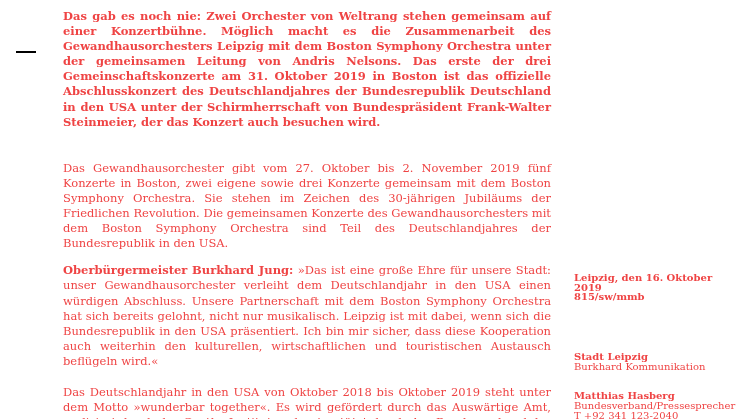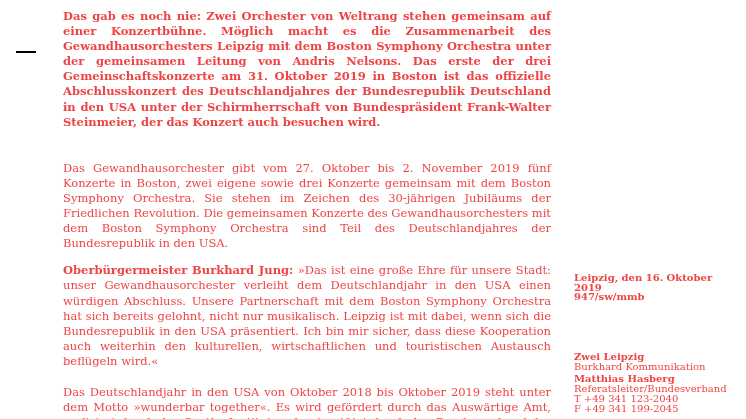--- a/index.html
+++ b/index.html
@@ -46,21 +46,21 @@
     left: 574px;
     width: 168px;
     font-size: 10px;
     line-height: 9.7px;
     text-align: left;
   }
   .sidebar-date { top: 273px; }
   .sidebar-contact { top: 352px; }
   .sb-line { margin: 0; }
   .sb-bold { font-weight: bold; }
-  .sb-gap { margin-top: 3px; }
+  .sb-gap { margin-top: 20px; }
 </style>
 </head>
 <body>
 
 <div class="page">
 
   <div class="fold-mark"></div>
 
   <div class="main-col">
     <p class="para-lead">Das gab es noch nie: Zwei Orchester von Weltrang stehen gemeinsam auf einer Konzertbühne. Möglich macht es die Zusammenarbeit des Gewandhausorchesters Leipzig mit dem Boston Symphony Orchestra unter der gemeinsamen Leitung von Andris Nelsons. Das erste der drei Gemeinschaftskonzerte am 31. Oktober 2019 in Boston ist das offizielle Abschlusskonzert des Deutschlandjahres der Bundesrepublik Deutschland in den USA unter der Schirmherrschaft von Bundespräsident Frank-Walter Steinmeier, der das Konzert auch besuchen wird.</p>
@@ -68,25 +68,25 @@
     <p class="para-2"><span>Das Gewandhausorchester gibt vom 27. Oktober bis 2. November 2019 fünf Konzerte in Boston, zwei eigene sowie drei Konzerte gemeinsam mit dem Boston Symphony Orchestra. Sie stehen im Zeichen des 30-jährigen Jubiläums der Friedlichen Revolution. Die gemeinsamen Konzerte des Gewandhausorchesters mit dem Boston Symphony Orchestra sind Teil des Deutschlandjahres der Bundesrepublik in den USA.</span></p>
 
     <p class="para-3"><span class="bold-lead">Oberbürgermeister Burkhard Jung:</span><span> »Das ist eine große Ehre für unsere Stadt: unser Gewandhausorchester verleiht dem Deutschlandjahr in den USA einen würdigen Abschluss. Unsere Partnerschaft mit dem Boston Symphony Orchestra hat sich bereits gelohnt, nicht nur musikalisch. Leipzig ist mit dabei, wenn sich die Bundesrepublik in den USA präsentiert. Ich bin mir sicher, dass diese Kooperation auch weiterhin den kulturellen, wirtschaftlichen und touristischen Austausch beflügeln wird.«</span></p>
 
     <p class="para-4"><span>Das Deutschlandjahr in den USA von Oktober 2018 bis Oktober 2019 steht unter dem Motto »wunderbar together«. Es wird gefördert durch das Auswärtige Amt, realisiert durch das Goethe-Institut und unterstützt durch den Bundesverband der Deutschen Industrie.</span></p>
 
   </div>
 
   <div class="sidebar-block sidebar-date">
     <div class="sb-line sb-bold">Leipzig, den 16. Oktober 2019</div>
-    <div class="sb-line sb-bold">947/sw/mmb</div>
+    <div class="sb-line sb-bold">815/sw/mmb</div>
   </div>
 
   <div class="sidebar-block sidebar-contact">
-    <div class="sb-line sb-bold">Zwei Leipzig</div>
+    <div class="sb-line sb-bold">Stadt Leipzig</div>
     <div class="sb-line">Burkhard Kommunikation</div>
     <div class="sb-line sb-bold sb-gap">Matthias Hasberg</div>
-    <div class="sb-line">Referatsleiter/Bundesverband</div>
-    <div class="sb-line">T +49 341 123-2040</div>
+    <div class="sb-line">Bundesverband/Pressesprecher</div>
+    <div class="sb-line">T +92 341 123-2040</div>
     <div class="sb-line">F +49 341 199-2045</div>
   </div>
 
 </div>
 
 </body></html>

